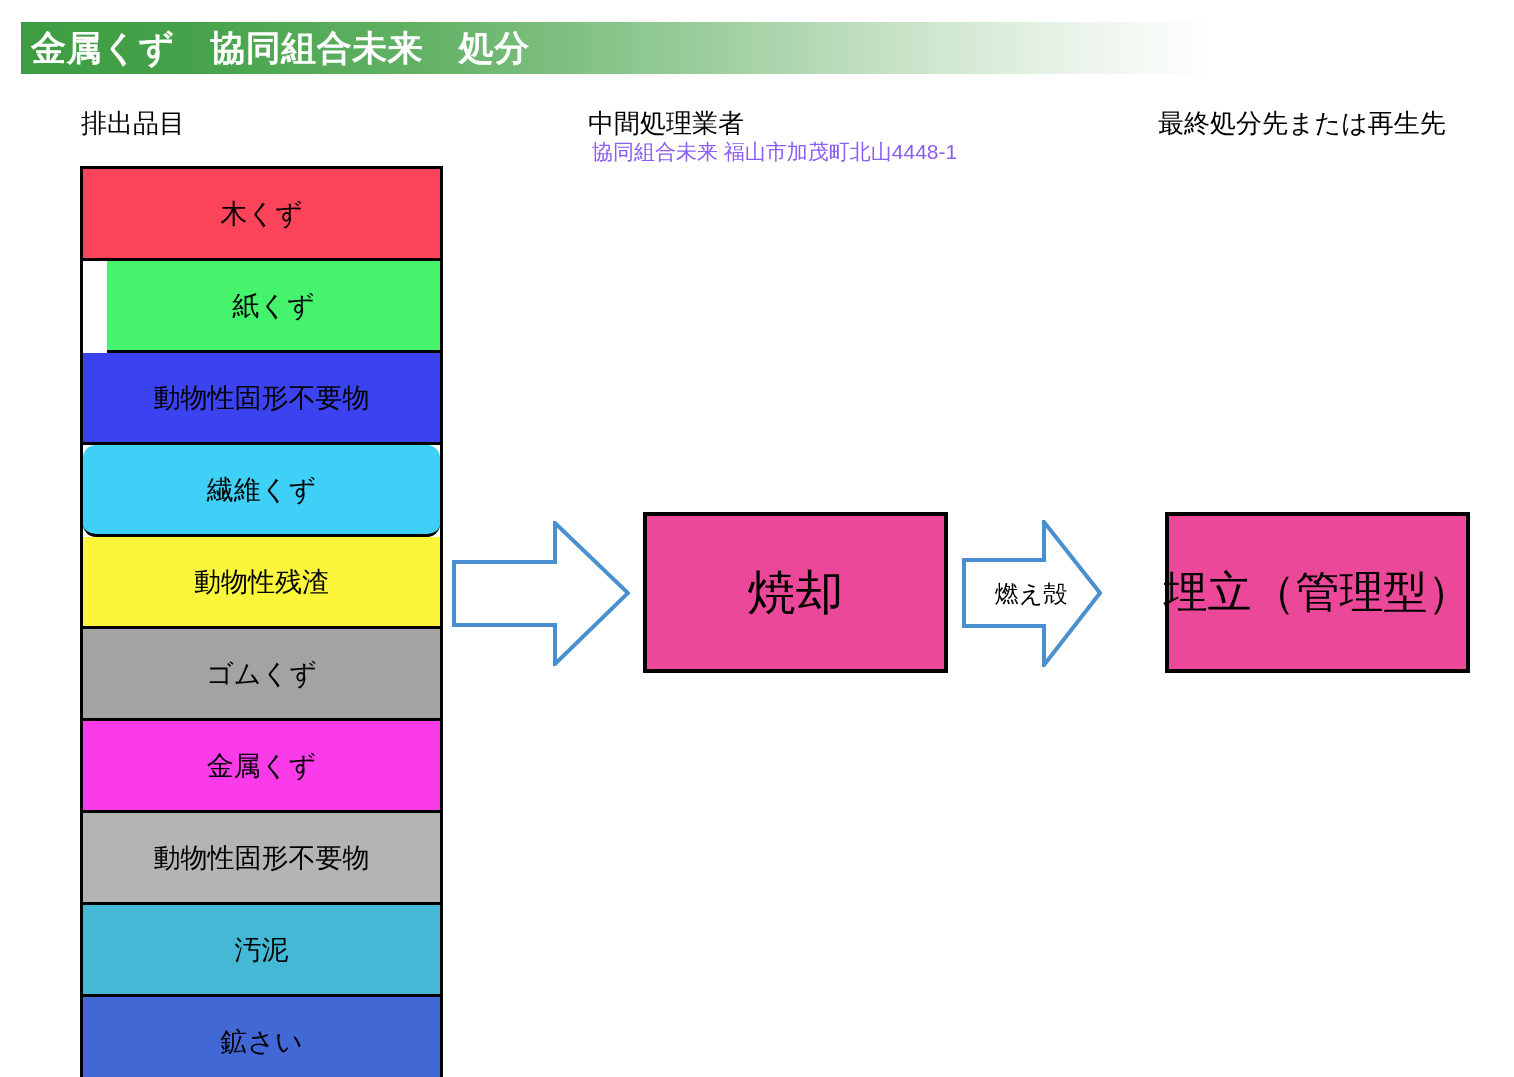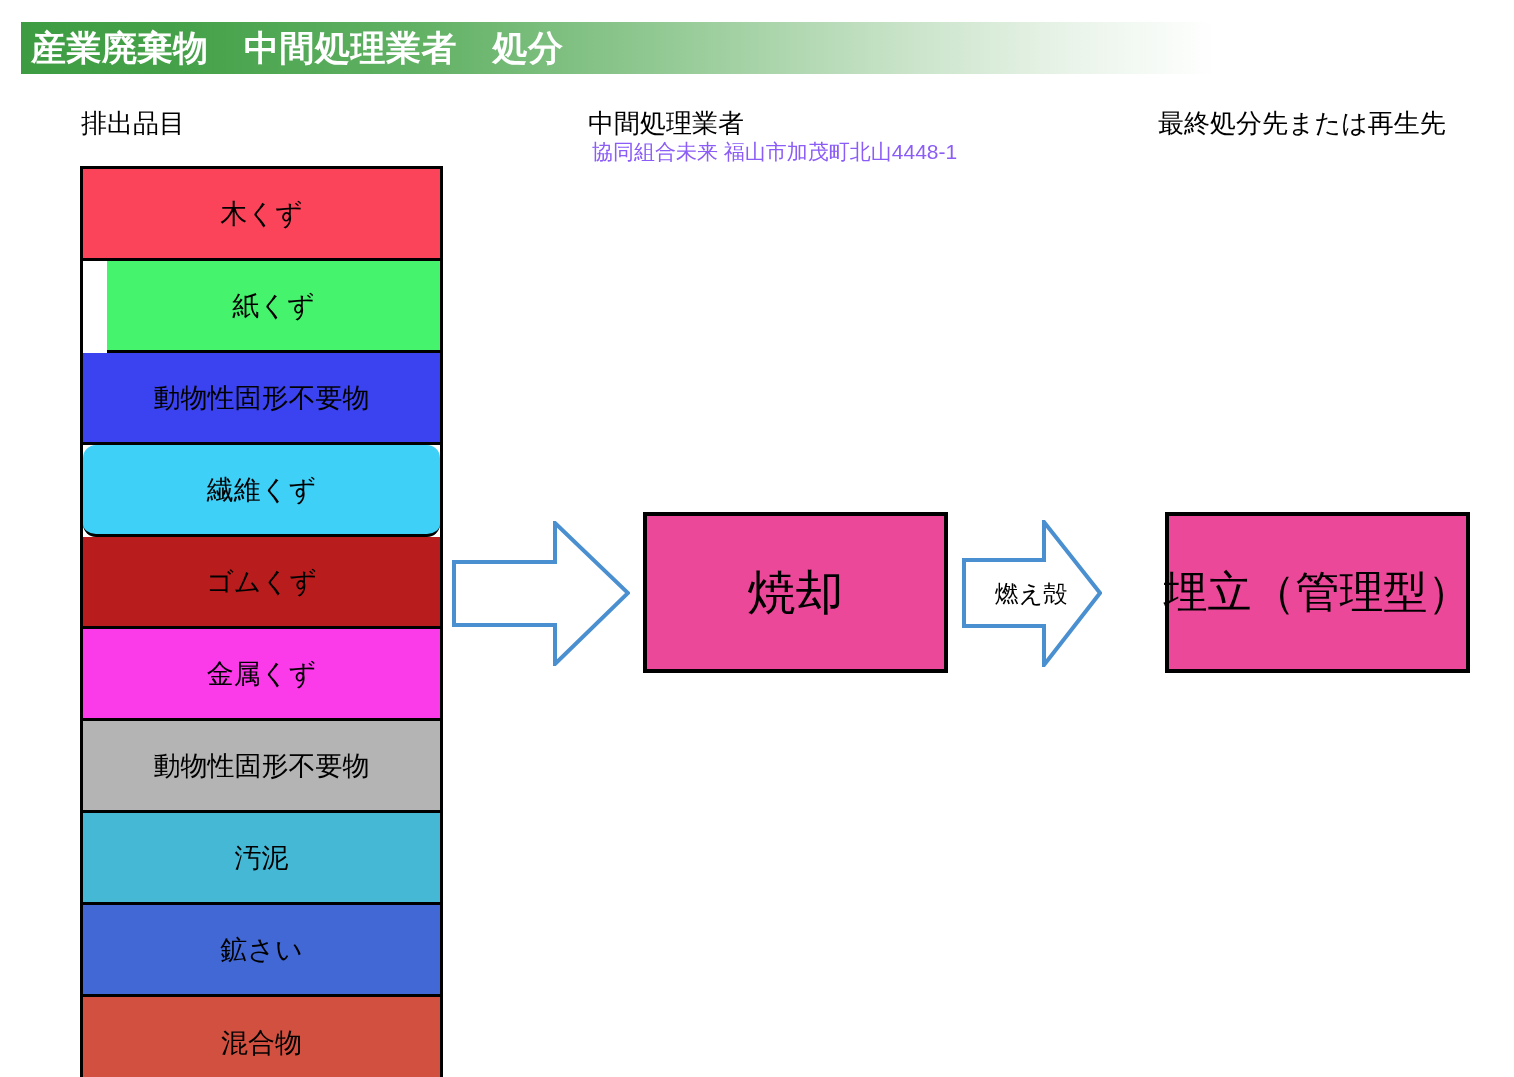--- a/index.html
+++ b/index.html
@@ -143,21 +143,21 @@
     text-align: center;
     font-size: 24px;
     color: #000000;
     white-space: nowrap;
   }
 </style>
 </head>
 <body>
 
 <div class="header-bar"></div>
-<div class="header-title">産業廃棄物　中間処理業者　処分</div>
+<div class="header-title">金属くず　協同組合未来　処分</div>
 
 <div class="col-heading" id="heading-emission">排出品目</div>
 
 <div class="col-heading" id="heading-intermediate">中間処理業者</div>
 
 <div class="sub-heading">協同組合未来 福山市加茂町北山4448-1</div>
 
 <div class="col-heading" id="heading-final">最終処分先または再生先</div>
 
 <div class="waste-list">
@@ -166,21 +166,24 @@
     </div>
     <div class="waste-item" style="background: rgb(70, 243, 109); margin-left: 24px;">
       <span>紙くず</span>
     </div>
     <div class="waste-item" style="background: rgb(59, 66, 239);">
       <span>動物性固形不要物</span>
     </div>
     <div class="waste-item" style="background: rgb(63, 208, 247); border-radius: 13px;">
       <span>繊維くず</span>
     </div>
-    <div class="waste-item" style="background: #b91c1c;">
+    <div class="waste-item" style="background: rgb(251, 246, 59);">
+      <span>動物性残渣</span>
+    </div>
+    <div class="waste-item" style="background: #a3a3a3;">
       <span>ゴムくず</span>
     </div>
     <div class="waste-item" style="background: rgb(251, 59, 234);">
       <span>金属くず</span>
     </div>
     <div class="waste-item" style="background: rgb(180, 180, 180);">
       <span>動物性固形不要物</span>
     </div>
     <div class="waste-item" style="background: rgb(69, 184, 213);">
       <span>汚泥</span>

